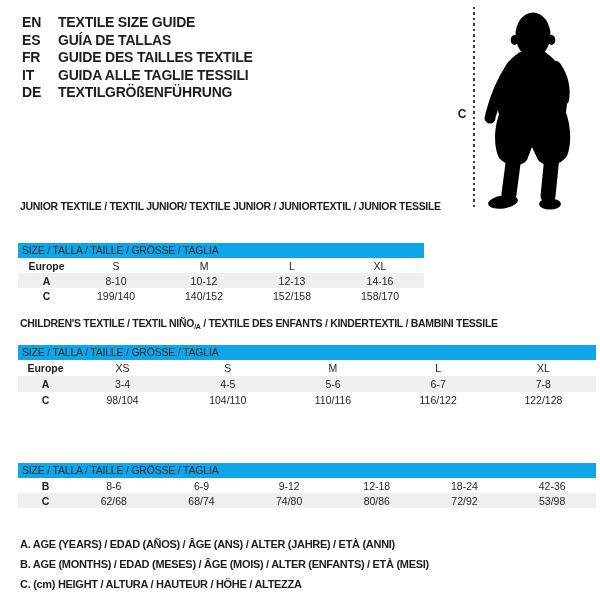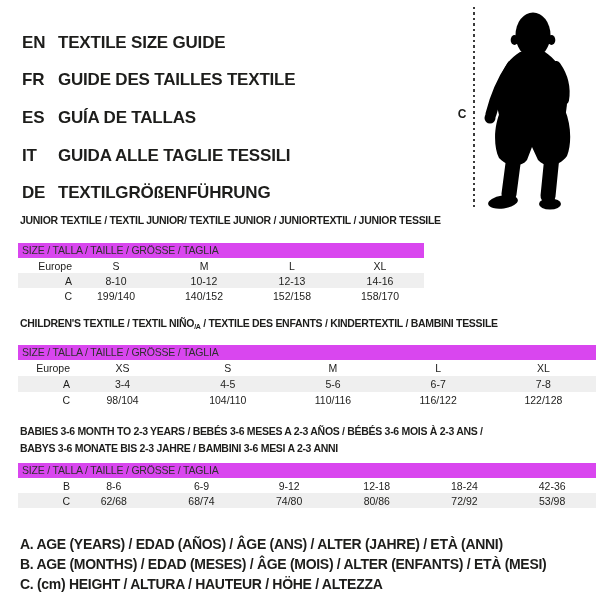--- a/index.html
+++ b/index.html
@@ -2,71 +2,71 @@
 <html><head>
 <meta charset="utf-8">
 <style>
   html,body{margin:0;padding:0;}
   .sheet{
     position:relative;width:600px;height:600px;background:#ffffff;
     font-family:"Liberation Sans",sans-serif;color:#1d1d1b;overflow:hidden;
   }
   
   .lang-list{position:absolute;left:22px;top:14px;}
-  .lang-row{display:flex;height:17.6px;align-items:center;
-    font-weight:bold;font-size:17px;letter-spacing:-0.2px;margin-top:20px;}
+  .lang-row{display:flex;height:17.6px;
+    font-weight:bold;font-size:14px;letter-spacing:-0.2px;}
   .lang-code{width:36px;}
   
   .height-dash-line{position:absolute;left:473px;top:7px;width:2px;height:201px;
     background-image:repeating-linear-gradient(to bottom,#3b3b3b 0,#3b3b3b 2.5px,transparent 2.5px,transparent 5.5px);}
   .height-label{position:absolute;left:455px;top:107px;width:14px;text-align:center;
     font-weight:bold;font-size:12px;}
   .baby-svg{position:absolute;left:484px;top:6px;width:96px;height:204px;}
   
   .section-title{position:absolute;left:20px;font-weight:bold;font-size:10.5px;
     letter-spacing:-0.3px;white-space:nowrap;}
-  .title-junior{top:214px;}
+  .title-junior{top:200px;}
   .title-children{top:317px;}
   .title-babies{top:423px;line-height:17px;white-space:normal;width:560px;}
   .sub{font-size:7px;vertical-align:-2px;}
   
   .tableblock{position:absolute;left:18px;}
   .tb-junior{top:243px;width:406px;}
   .tb-children{top:345px;width:578px;}
   .tb-babies{top:463px;width:578px;}
-  .size-bar{background:#d946ef;height:15px;line-height:15px;
+  .size-bar{background:#0ea5e9;height:15px;line-height:15px;
     font-size:10.5px;color:#2f2f2f;padding-left:4px;letter-spacing:-0.2px;}
   .size-table{width:100%;table-layout:fixed;border-collapse:collapse;}
   .size-table td{height:15px;padding:0;font-size:10.5px;text-align:center;vertical-align:middle;}
   .tb-children .size-table td{height:16px;}
-  .size-table td.rowlabel{text-align:right;padding-left:3px;}
+  .size-table td.rowlabel{text-align:center;padding-left:3px;font-weight:bold;}
   col.c-label{width:54px;}
   .tb-children col.c-label,.tb-babies col.c-label{width:52px;}
   tr.shaded{background:#efefef;}
   
   .footnotes{position:absolute;left:20px;top:534px;font-weight:bold;
-    font-size:14px;letter-spacing:-0.3px;line-height:20px;}
+    font-size:11px;letter-spacing:-0.3px;line-height:20px;}
 </style>
 </head>
 <body>
 
 <div class="sheet">
 
   <div class="lang-list">
     <div class="lang-row">
       <span class="lang-code">EN</span>
       <span class="lang-label">TEXTILE SIZE GUIDE</span>
     </div>
     <div class="lang-row">
+      <span class="lang-code">ES</span>
+      <span class="lang-label">GUÍA DE TALLAS</span>
+    </div>
+    <div class="lang-row">
       <span class="lang-code">FR</span>
       <span class="lang-label">GUIDE DES TAILLES TEXTILE</span>
-    </div>
-    <div class="lang-row">
-      <span class="lang-code">ES</span>
-      <span class="lang-label">GUÍA DE TALLAS</span>
     </div>
     <div class="lang-row">
       <span class="lang-code">IT</span>
       <span class="lang-label">GUIDA ALLE TAGLIE TESSILI</span>
     </div>
     <div class="lang-row">
       <span class="lang-code">DE</span>
       <span class="lang-label">TEXTILGRÖßENFÜHRUNG</span>
     </div>
   </div>
@@ -166,24 +166,20 @@
           <td>98/104</td>
           <td>104/110</td>
           <td>110/116</td>
           <td>116/122</td>
           <td>122/128</td>
         </tr>
       </tbody>
     </table>
   </div>
 
-  <div class="section-title title-babies">
-    <div>BABIES 3-6 MONTH TO 2-3 YEARS / BEBÉS 3-6 MESES A 2-3 AÑOS / BÉBÉS 3-6 MOIS À 2-3 ANS /</div>
-    <div>BABYS 3-6 MONATE BIS 2-3 JAHRE / BAMBINI 3-6 MESI A 2-3 ANNI</div>
-  </div>
   <div class="tableblock tb-babies">
     <div class="size-bar">
       <span>SIZE / TALLA / TAILLE / GRÖSSE / TAGLIA</span>
     </div>
     <table class="size-table">
       <colgroup>
           <col class="c-label">
           <col>
           <col>
           <col>

